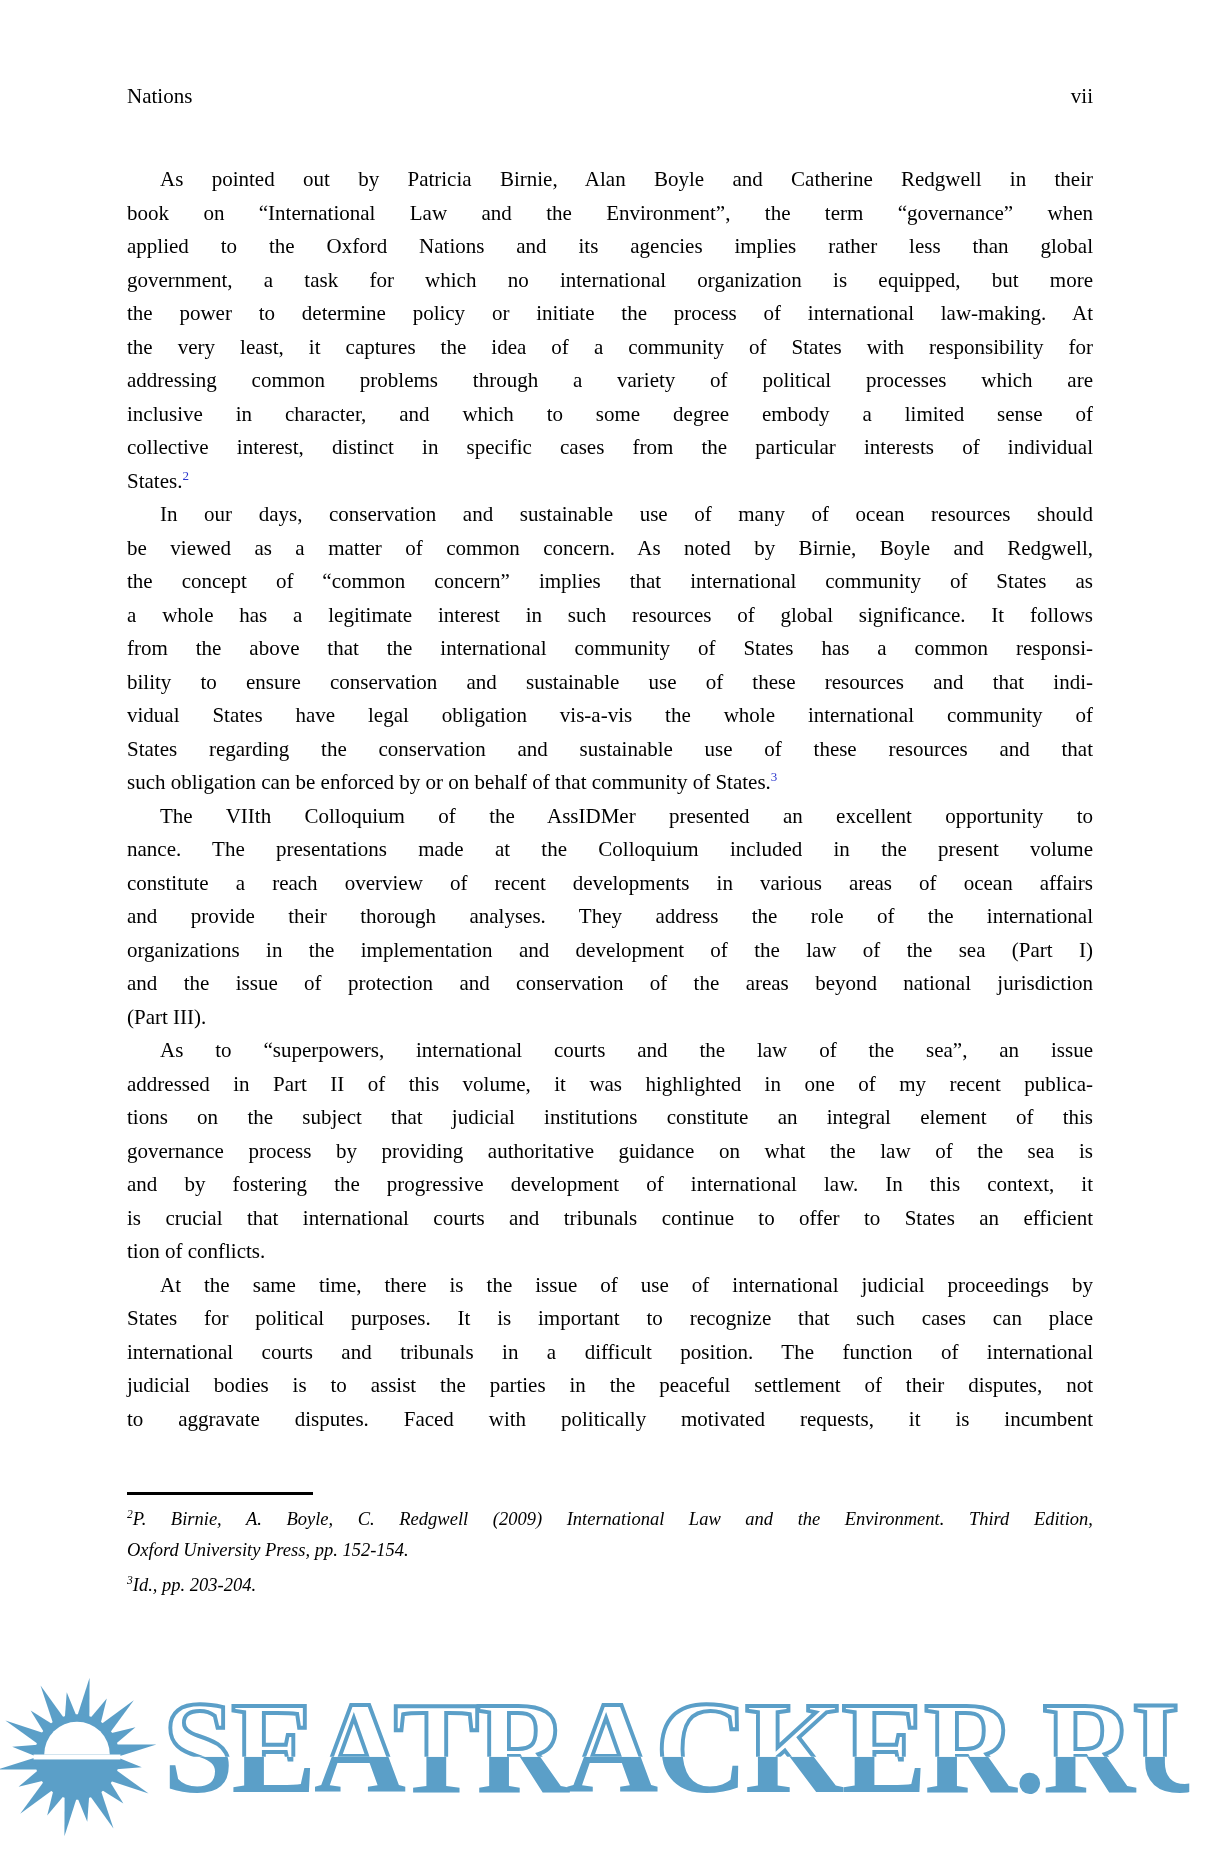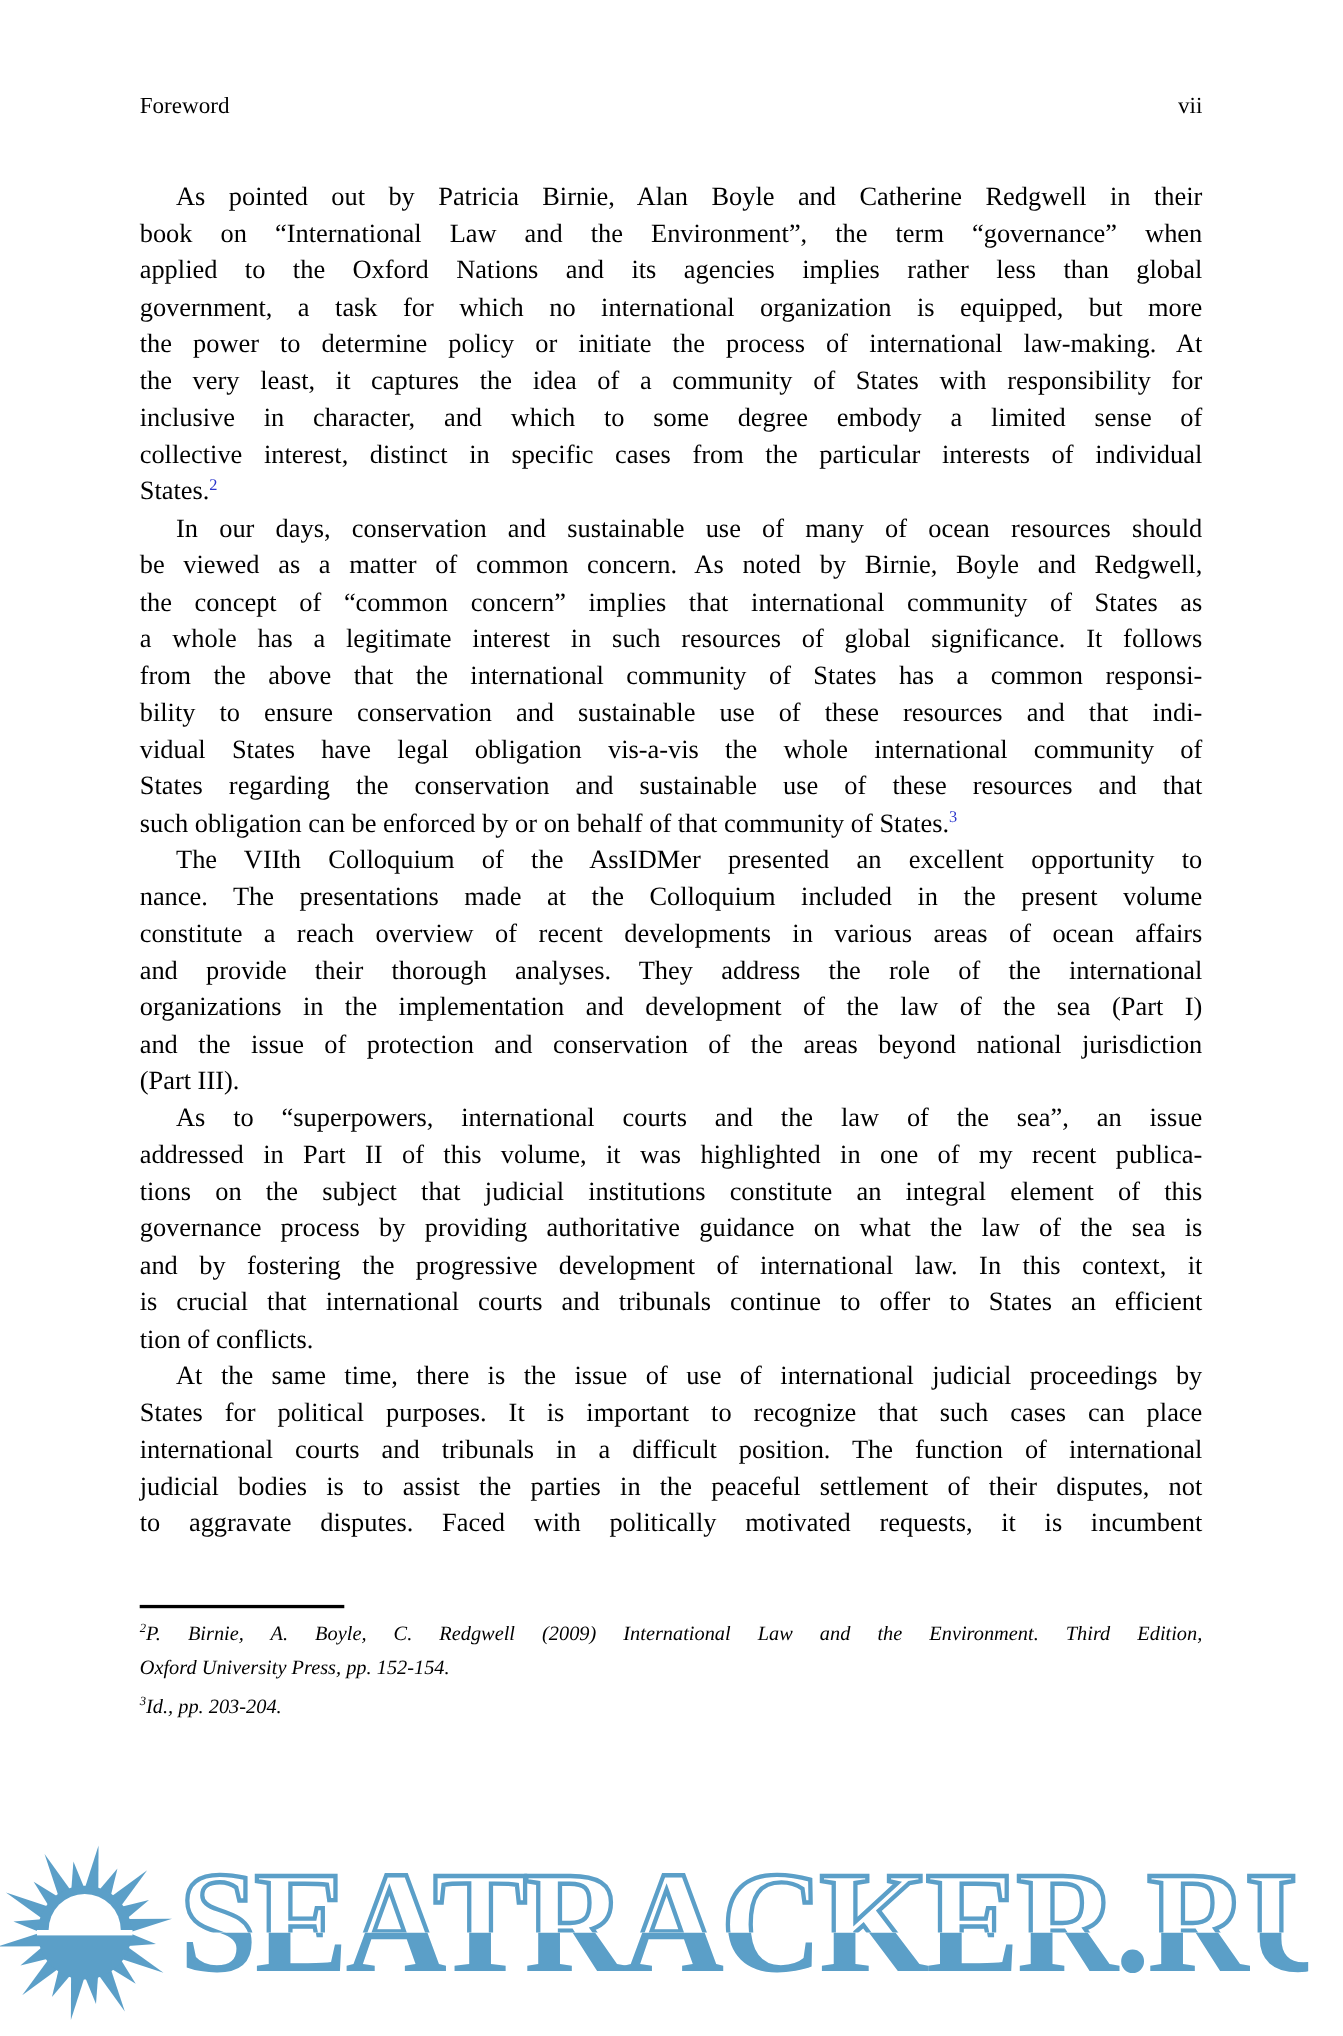--- a/index.html
+++ b/index.html
@@ -7,21 +7,21 @@
     width:1221px;height:1851px;background:#ffffff;color:#000;
     font-family:"Liberation Serif", serif;
     position:relative;overflow:hidden;
   }
   .content{margin-left:127px;margin-right:128px;}
   .header{
     display:flex;justify-content:space-between;
     padding-top:84px;font-size:21px;line-height:24px;
   }
   .bodytext{
-    margin-top:55px;font-size:24px;line-height:33.5px;
+    margin-top:55px;font-size:21px;line-height:33.5px;
   }
   .line{
     text-align:justify;
     text-align-last:justify;
     -moz-text-align-last:justify;
   }
   .line.first{text-indent:33px;}
   .line.last{text-align-last:left;-moz-text-align-last:left;}
   sup{font-size:0.62em;line-height:0;vertical-align:super;}
   .bodytext sup{color:#2a35cc;}
@@ -44,32 +44,33 @@
     -webkit-text-stroke:4px #5b9fc8;
     clip-path:inset(0 0 44% 0);
   }
 </style>
 </head>
 <body>
 
 <div class="page">
   <div class="content">
     <div class="header">
-      <span>Foreword</span>
+      <span>Nations</span>
       <span>vii</span>
     </div>
 
     <div class="bodytext">
         <div>
           <div class="line first">As pointed out by Patricia Birnie, Alan Boyle and Catherine Redgwell in their</div>
           <div class="line">book on “International Law and the Environment”, the term “governance” when</div>
           <div class="line">applied to the Oxford Nations and its agencies implies rather less than global</div>
           <div class="line">government, a task for which no international organization is equipped, but more</div>
           <div class="line">the power to determine policy or initiate the process of international law-making. At</div>
           <div class="line">the very least, it captures the idea of a community of States with responsibility for</div>
+          <div class="line">addressing common problems through a variety of political processes which are</div>
           <div class="line">inclusive in character, and which to some degree embody a limited sense of</div>
           <div class="line">collective interest, distinct in specific cases from the particular interests of individual</div>
           <div class="line last">States.<sup>2</sup></div>
         </div>
         <div>
           <div class="line first">In our days, conservation and sustainable use of many of ocean resources should</div>
           <div class="line">be viewed as a matter of common concern. As noted by Birnie, Boyle and Redgwell,</div>
           <div class="line">the concept of “common concern” implies that international community of States as</div>
           <div class="line">a whole has a legitimate interest in such resources of global significance. It follows</div>
           <div class="line">from the above that the international community of States has a common responsi-</div>

